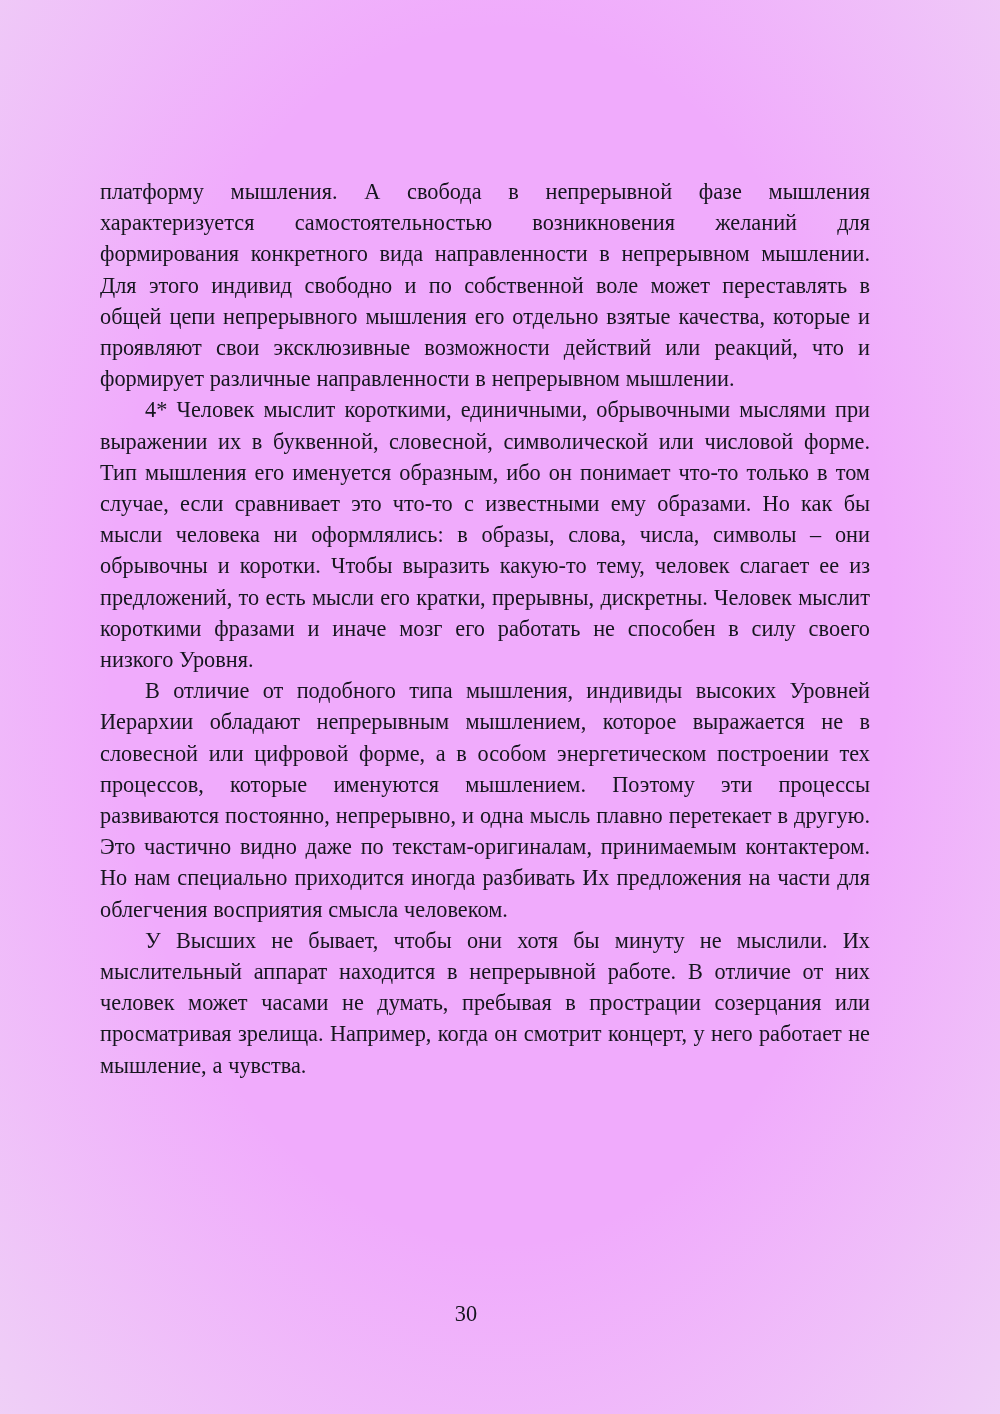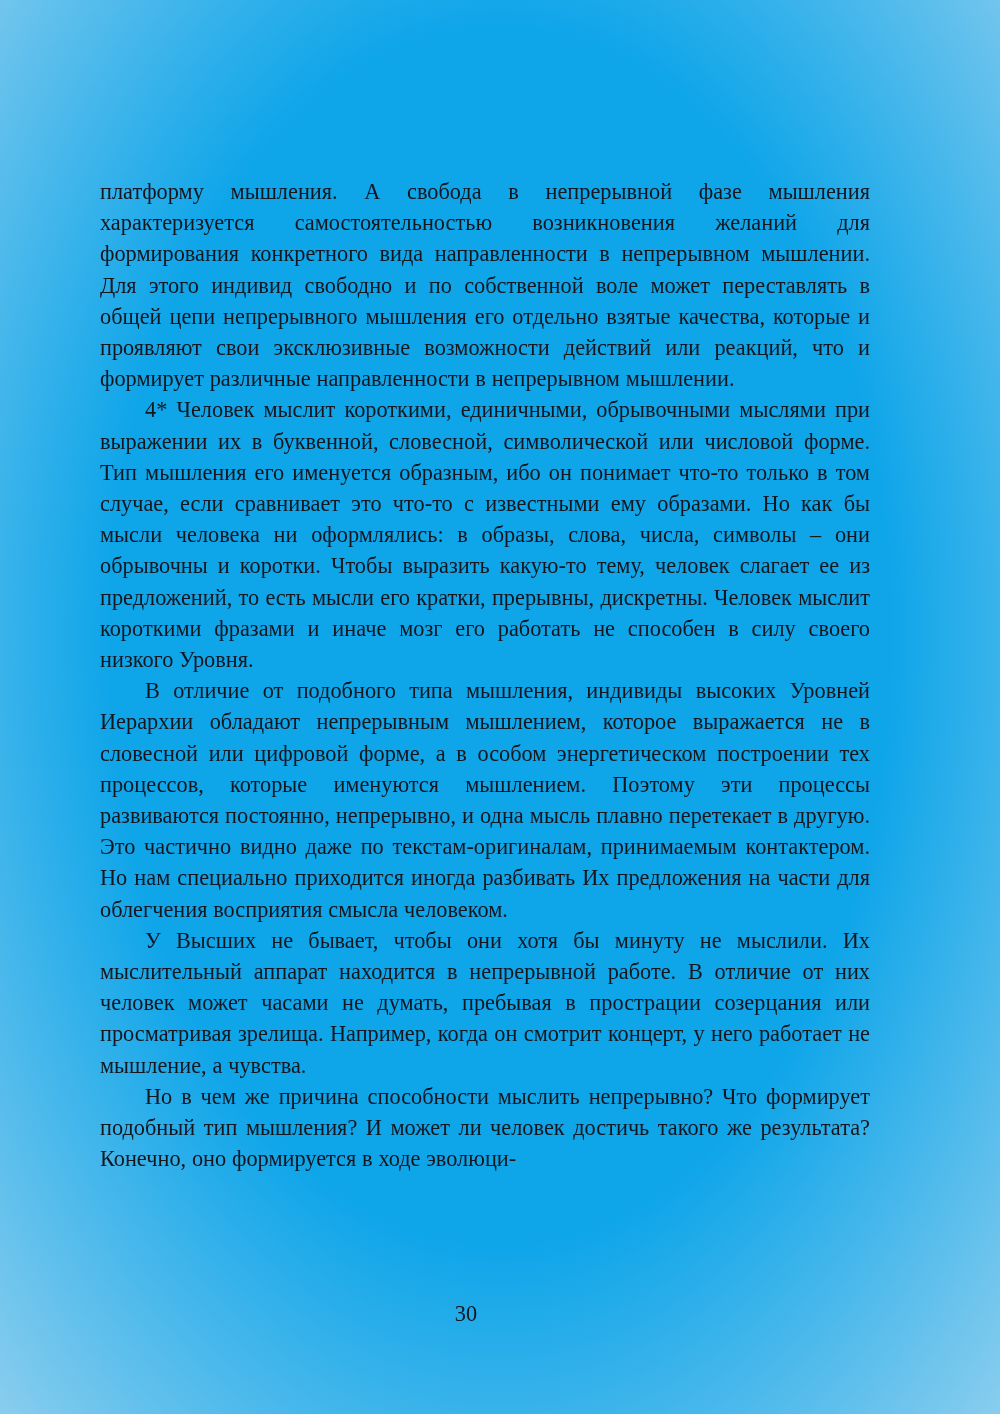--- a/index.html
+++ b/index.html
@@ -16,21 +16,21 @@
     position: relative;
     overflow: hidden;
   }
 
   .page {
     position: absolute;
     left: 0;
     top: 0;
     width: 1000px;
     height: 1414px;
-    background: #0ea5e9;
+    background: #f0abfc;
   }
 
   
   .page::before {
     content: "";
     position: absolute;
     inset: 0;
     background:
       radial-gradient(ellipse at 50% 45%, rgba(255,255,255,0) 55%, rgba(238,238,242,0.55) 100%);
     pointer-events: none;
@@ -92,19 +92,18 @@
 
     <p class="para noindent">платформу мышления. А свобода в непрерывной фазе мышления характеризуется самостоятельностью возникновения желаний для формирования конкретного вида направленности в непрерывном мышлении. Для этого индивид свободно и по собственной воле может переставлять в общей цепи непрерывного мышления его отдельно взятые качества, которые и проявляют свои эксклюзив­ные возможности действий или реакций, что и формирует различ­ные направленности в непрерывном мышлении.</p>
 
 
     <p class="para indent">4* Человек мыслит короткими, единичными, обрывочными мыслями при выражении их в буквенной, словесной, символиче­ской или числовой форме. Тип мышления его именуется образным, ибо он понимает что-то только в том случае, если сравнивает это что-то с известными ему образами. Но как бы мысли человека ни оформлялись: в образы, слова, числа, символы – они обрывочны и коротки. Чтобы выразить какую-то тему, человек слагает ее из предложений, то есть мысли его кратки, прерывны, дискретны. Че­ловек мыслит короткими фразами и иначе мозг его работать не способен в силу своего низкого Уровня.</p>
 
     <p class="para indent">В отличие от подобного типа мышления, индивиды высоких Уровней Иерархии обладают непрерывным мышлением, которое выражается не в словесной или цифровой форме, а в особом энер­гетическом построении тех процессов, которые именуются мыш­лением. Поэтому эти процессы развиваются постоянно, непрерыв­но, и одна мысль плавно перетекает в другую. Это частично видно даже по текстам-оригиналам, принимаемым контактером. Но нам специально приходится иногда разбивать Их предложения на части для облегчения восприятия смысла человеком.</p>
 
     <p class="para indent">У Высших не бывает, чтобы они хотя бы минуту не мыслили. Их мыслительный аппарат находится в непрерывной работе. В от­личие от них человек может часами не думать, пребывая в про­страции созерцания или просматривая зрелища. Например, когда он смотрит концерт, у него работает не мышление, а чувства.</p>
 
-    <p class="para indent">Но в чем же причина способности мыслить непрерывно? Что формирует подобный тип мышления? И может ли человек достичь такого же результата? Конечно, оно формируется в ходе эволюци-</p>
 
   </div>
 
   <div class="page-number">30</div>
 
 </div>
 
 </body></html>

